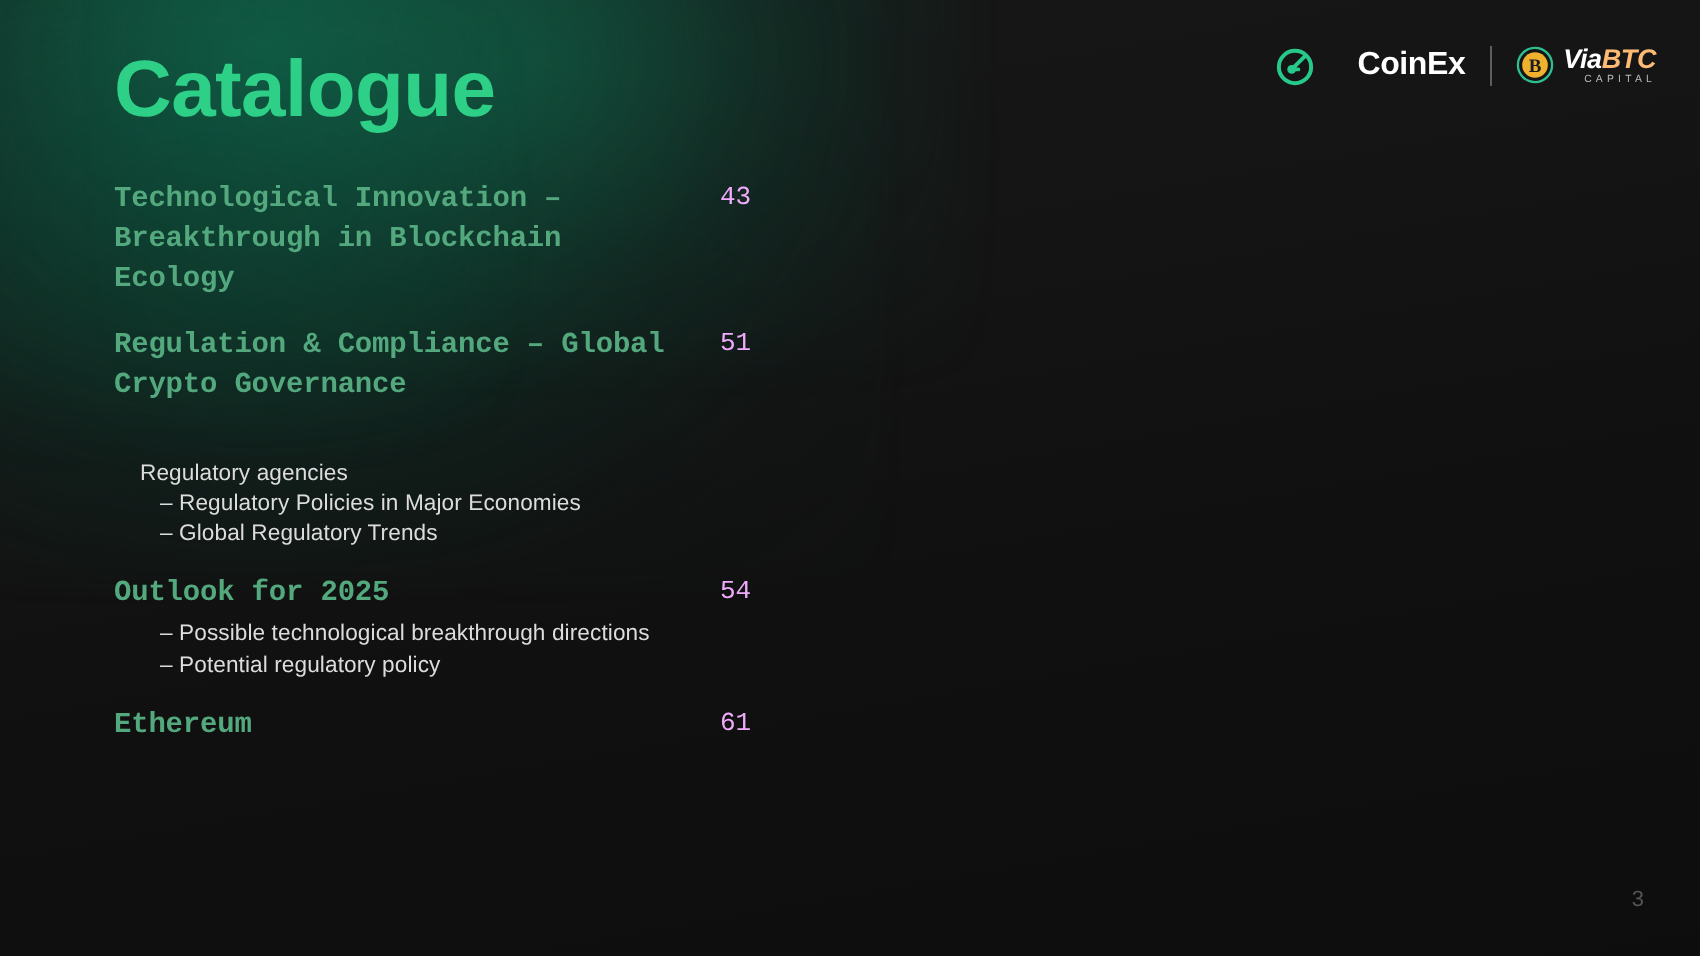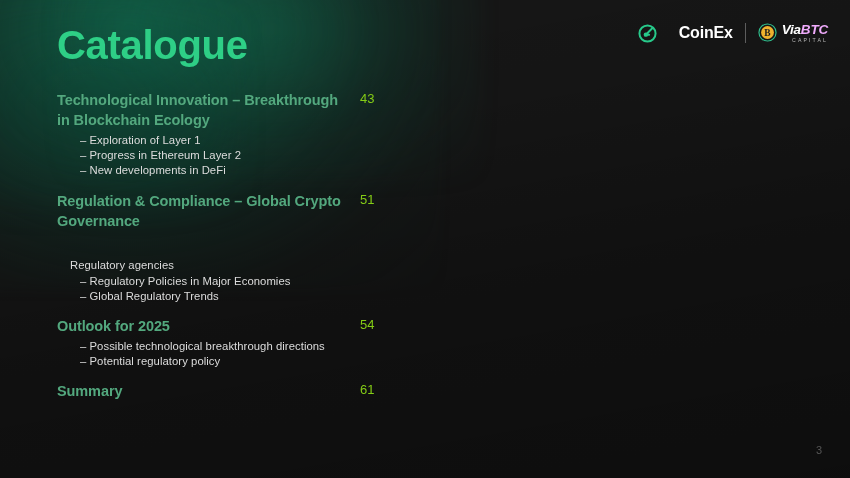--- a/index.html
+++ b/index.html
@@ -116,21 +116,21 @@
     flex-direction: column;
     line-height: 1;
   }
   .logo-viabtc .vmain {
     font-size: 13.5px;
     font-weight: bold;
     font-style: italic;
     color: #ffffff;
     letter-spacing: -0.2px;
   }
-  .logo-viabtc .vmain .btc { color: #f0abfc; margin-top: 33px; }
+  .logo-viabtc .vmain .btc { color: #fdba74; margin-top: 33px; }
   .logo-viabtc .vsub {
     font-size: 5.2px;
     letter-spacing: 2.1px;
     color: #b9b9b9;
     margin-top: 2px;
     text-align: right;
   }
 
   
   .page-title {
@@ -148,35 +148,36 @@
   .toc {
     position: absolute;
     left: 57px;
     top: 90px;
     width: 340px;
   }
   .toc-entry { position: relative; }
   .toc-head-row {
     display: flex;
     align-items: flex-end;
+    font-family: Liberation Mono, monospace;
   }
   .toc-head {
     width: 290px;
     font-size: 14.5px;
     font-weight: bold;
     color: #53a87e;
     line-height: 1.38;
     letter-spacing: -0.1px;
   }
   .toc-page {
     position: absolute;
     left: 303px;
     top: 1px;
     font-size: 13px;
-    color: #84cc16;
+    color: #f0abfc;
     font-weight: normal;
     line-height: 1.3;
   }
   .toc-subs {
     margin-top: 3px;
     padding-left: 23px;
   }
   .toc-sub {
     font-size: 11.3px;
     color: #dcdcdc;
@@ -247,25 +248,20 @@
 
   <div class="page-title">Catalogue</div>
 
   <div class="toc">
 
     <div class="toc-entry">
       <div class="toc-head-row">
         <div class="toc-head">Technological Innovation – Breakthrough in Blockchain Ecology</div>
         <div class="toc-page">43</div>
       </div>
-      <div class="toc-subs">
-        <div class="toc-sub">– Exploration of Layer 1</div>
-        <div class="toc-sub">– Progress in Ethereum Layer 2</div>
-        <div class="toc-sub">– New developments in DeFi</div>
-      </div>
     </div>
 
     <div class="gap-1"></div>
 
     <div class="toc-entry">
       <div class="toc-head-row">
         <div class="toc-head">Regulation &amp; Compliance – Global Crypto Governance</div>
         <div class="toc-page">51</div>
       </div>
       <div class="toc-subs">
@@ -285,21 +281,21 @@
       <div class="toc-subs">
         <div class="toc-sub">– Possible technological breakthrough directions</div>
         <div class="toc-sub">– Potential regulatory policy</div>
       </div>
     </div>
 
     <div class="gap-3"></div>
 
     <div class="toc-entry">
       <div class="toc-head-row">
-        <div class="toc-head">Summary</div>
+        <div class="toc-head">Ethereum</div>
         <div class="toc-page">61</div>
       </div>
     </div>
 
   </div>
 
   <div class="slide-number">3</div>
 
 </div>
 

